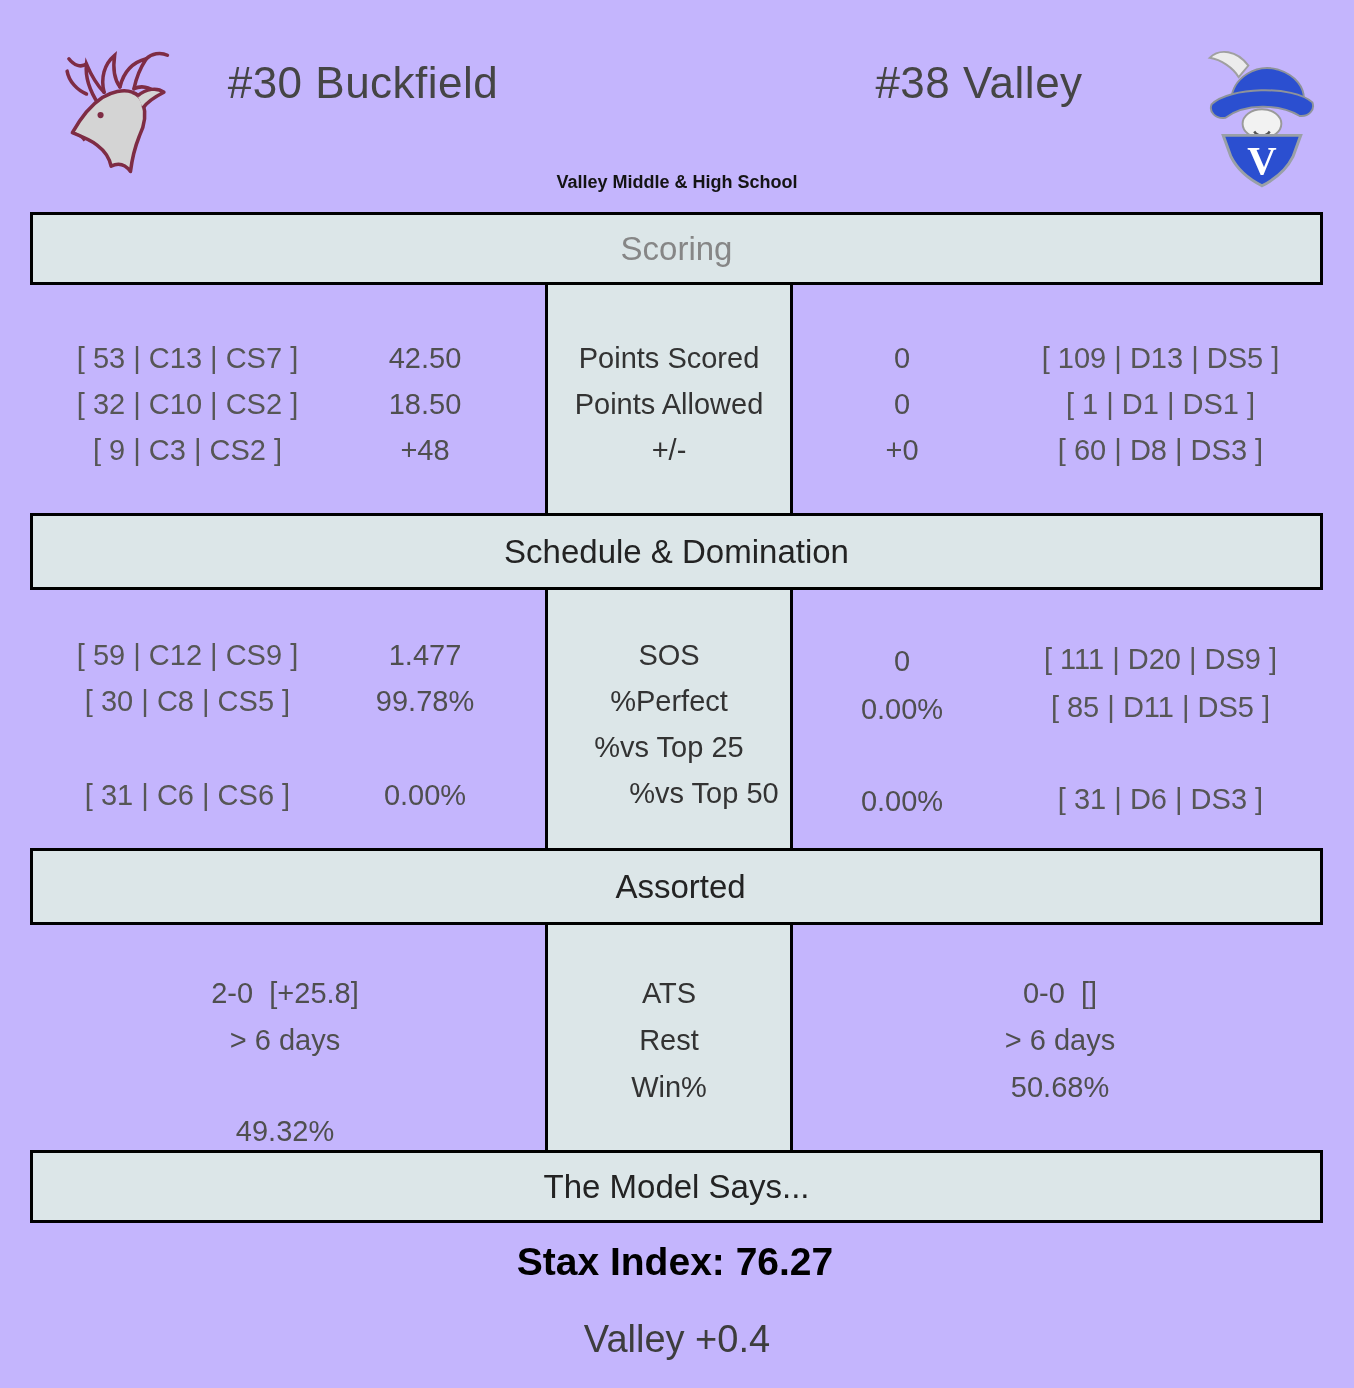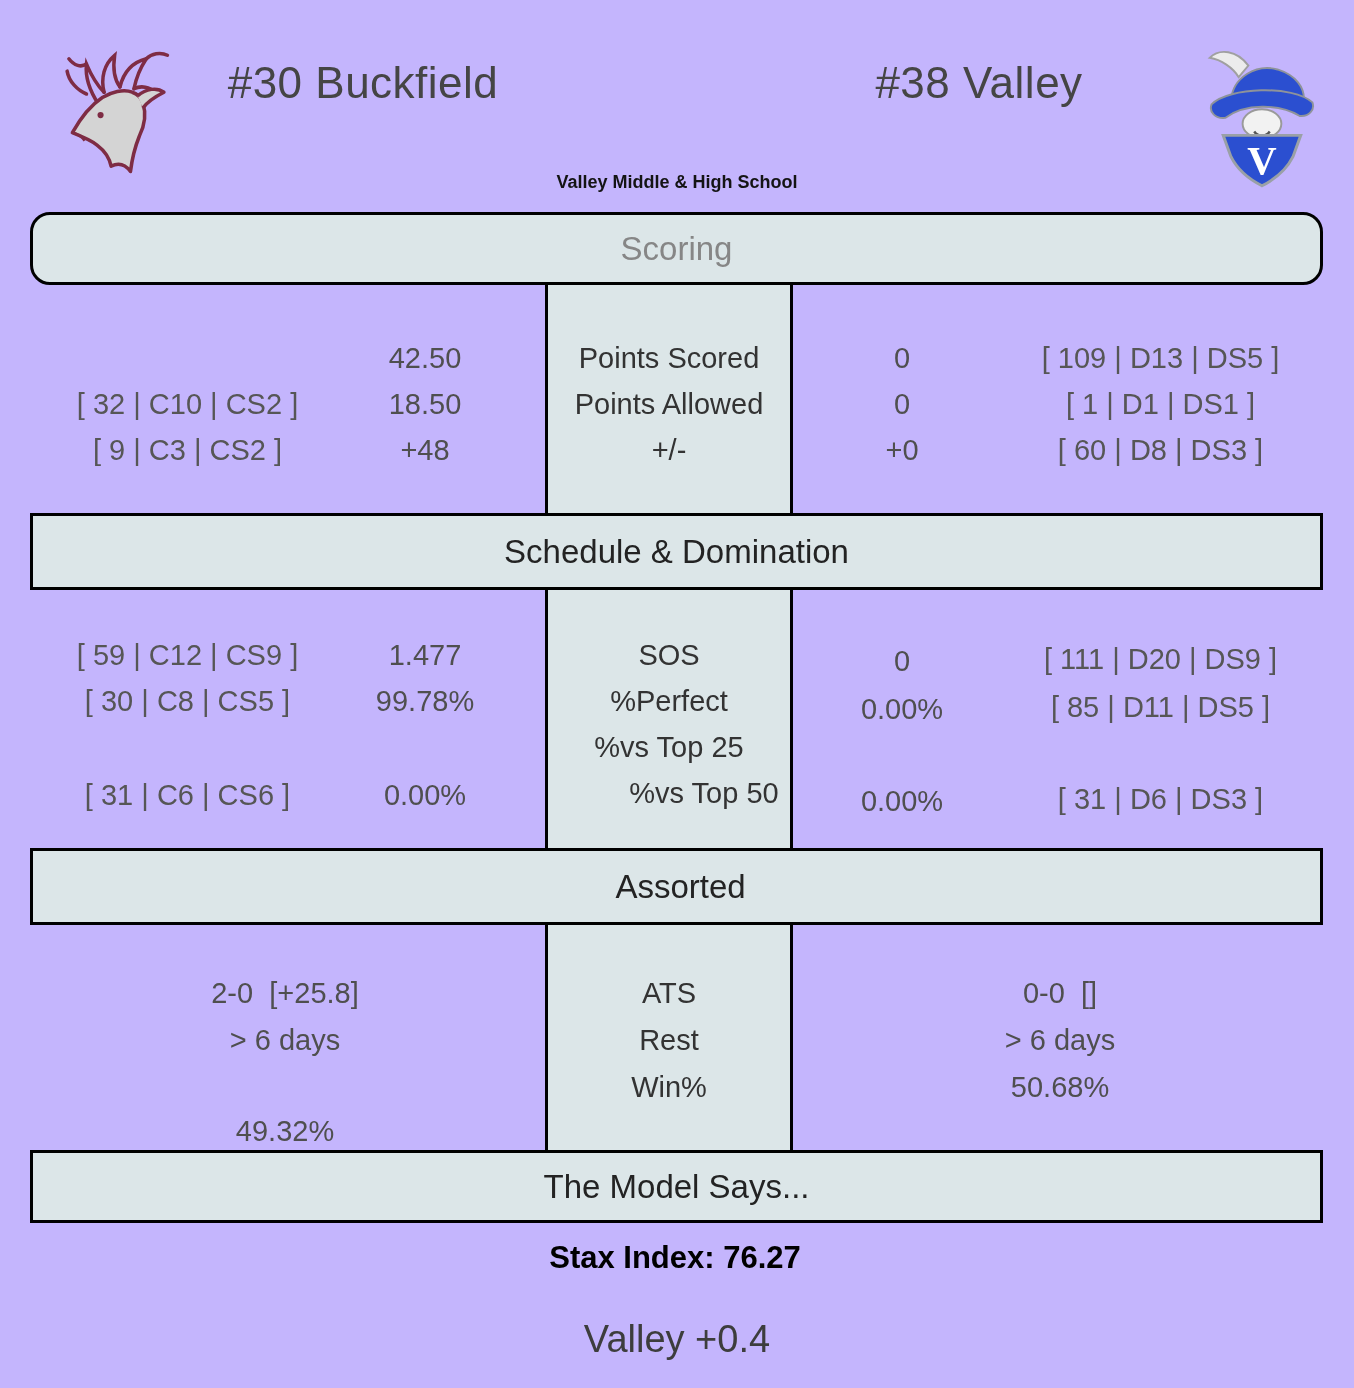--- a/index.html
+++ b/index.html
@@ -24,41 +24,41 @@
     position:absolute;top:172px;left:0;right:0;text-align:center;
     font-size:18px;font-weight:bold;color:#141414;
   }
   .logo{position:absolute;}
   .banner{
     position:absolute;left:30px;width:1293px;box-sizing:border-box;
     background:var(--panel);border:3px solid var(--ink);
     display:flex;align-items:center;justify-content:center;
     font-size:33px;
   }
-  .banner.gray{color:#868686;border-radius:20px;}
+  .banner.gray{color:#868686;}
   .banner.dark{color:#232323;}
   .center-col{
     position:absolute;left:545px;width:248px;box-sizing:border-box;
     background:var(--panel);
     border-left:3px solid var(--ink);border-right:3px solid var(--ink);
   }
   .cell{
     position:absolute;height:46px;line-height:46px;text-align:center;
     font-size:29px;color:var(--text-body);white-space:pre;
   }
   .lb{left:55px;width:265px;color:#565656;}
   .lv{left:350px;width:150px;}
   .cl{left:548px;width:242px;color:#333333;}
   .rv{left:822px;width:160px;}
   .rb{left:1008px;width:305px;color:#565656;}
   .al{left:120px;width:330px;}
   .ar{left:895px;width:330px;}
   .stax{
     position:absolute;top:1240px;left:0;right:16px;text-align:center;
-    font-size:31px;font-weight:bold;color:#000000;padding-left:12px;
+    font-size:39px;font-weight:bold;color:#000000;padding-left:12px;
   }
   .prediction{
     position:absolute;top:1318px;left:0;right:0;text-align:center;
     font-size:38px;color:#3d3d3d;
   }
 </style>
 </head>
 <body>
 
 <div class="page">
@@ -97,20 +97,21 @@
       <path d="M26 96 L106 96 L98 118 C90 134 78 142 66 148 C54 142 42 134 34 118 Z" fill="#2b4fd0" stroke="#9aa0a6" stroke-width="3"></path>
       <text x="66" y="136" font-size="42" font-weight="bold" fill="#ffffff" text-anchor="middle" font-family="'Liberation Serif', serif">V</text>
     </svg>
   </div>
 
   <div class="subtitle">Valley Middle &amp; High School</div>
 
   <div class="banner gray" style="top:212px;height:73px;">Scoring</div>
   <div class="center-col" style="top:285px;height:228px;"></div>
 
+  <div class="cell lb" style="top:335px;">[ 53 | C13 | CS7 ]</div>
   <div class="cell lv" style="top:335px;">42.50</div>
   <div class="cell cl" style="top:335px;">Points Scored</div>
   <div class="cell rv" style="top:335px;">0</div>
   <div class="cell rb" style="top:335px;">[ 109 | D13 | DS5 ]</div>
 
   <div class="cell lb" style="top:381px;">[ 32 | C10 | CS2 ]</div>
   <div class="cell lv" style="top:381px;">18.50</div>
   <div class="cell cl" style="top:381px;">Points Allowed</div>
   <div class="cell rv" style="top:381px;">0</div>
   <div class="cell rb" style="top:381px;">[ 1 | D1 | DS1 ]</div>

